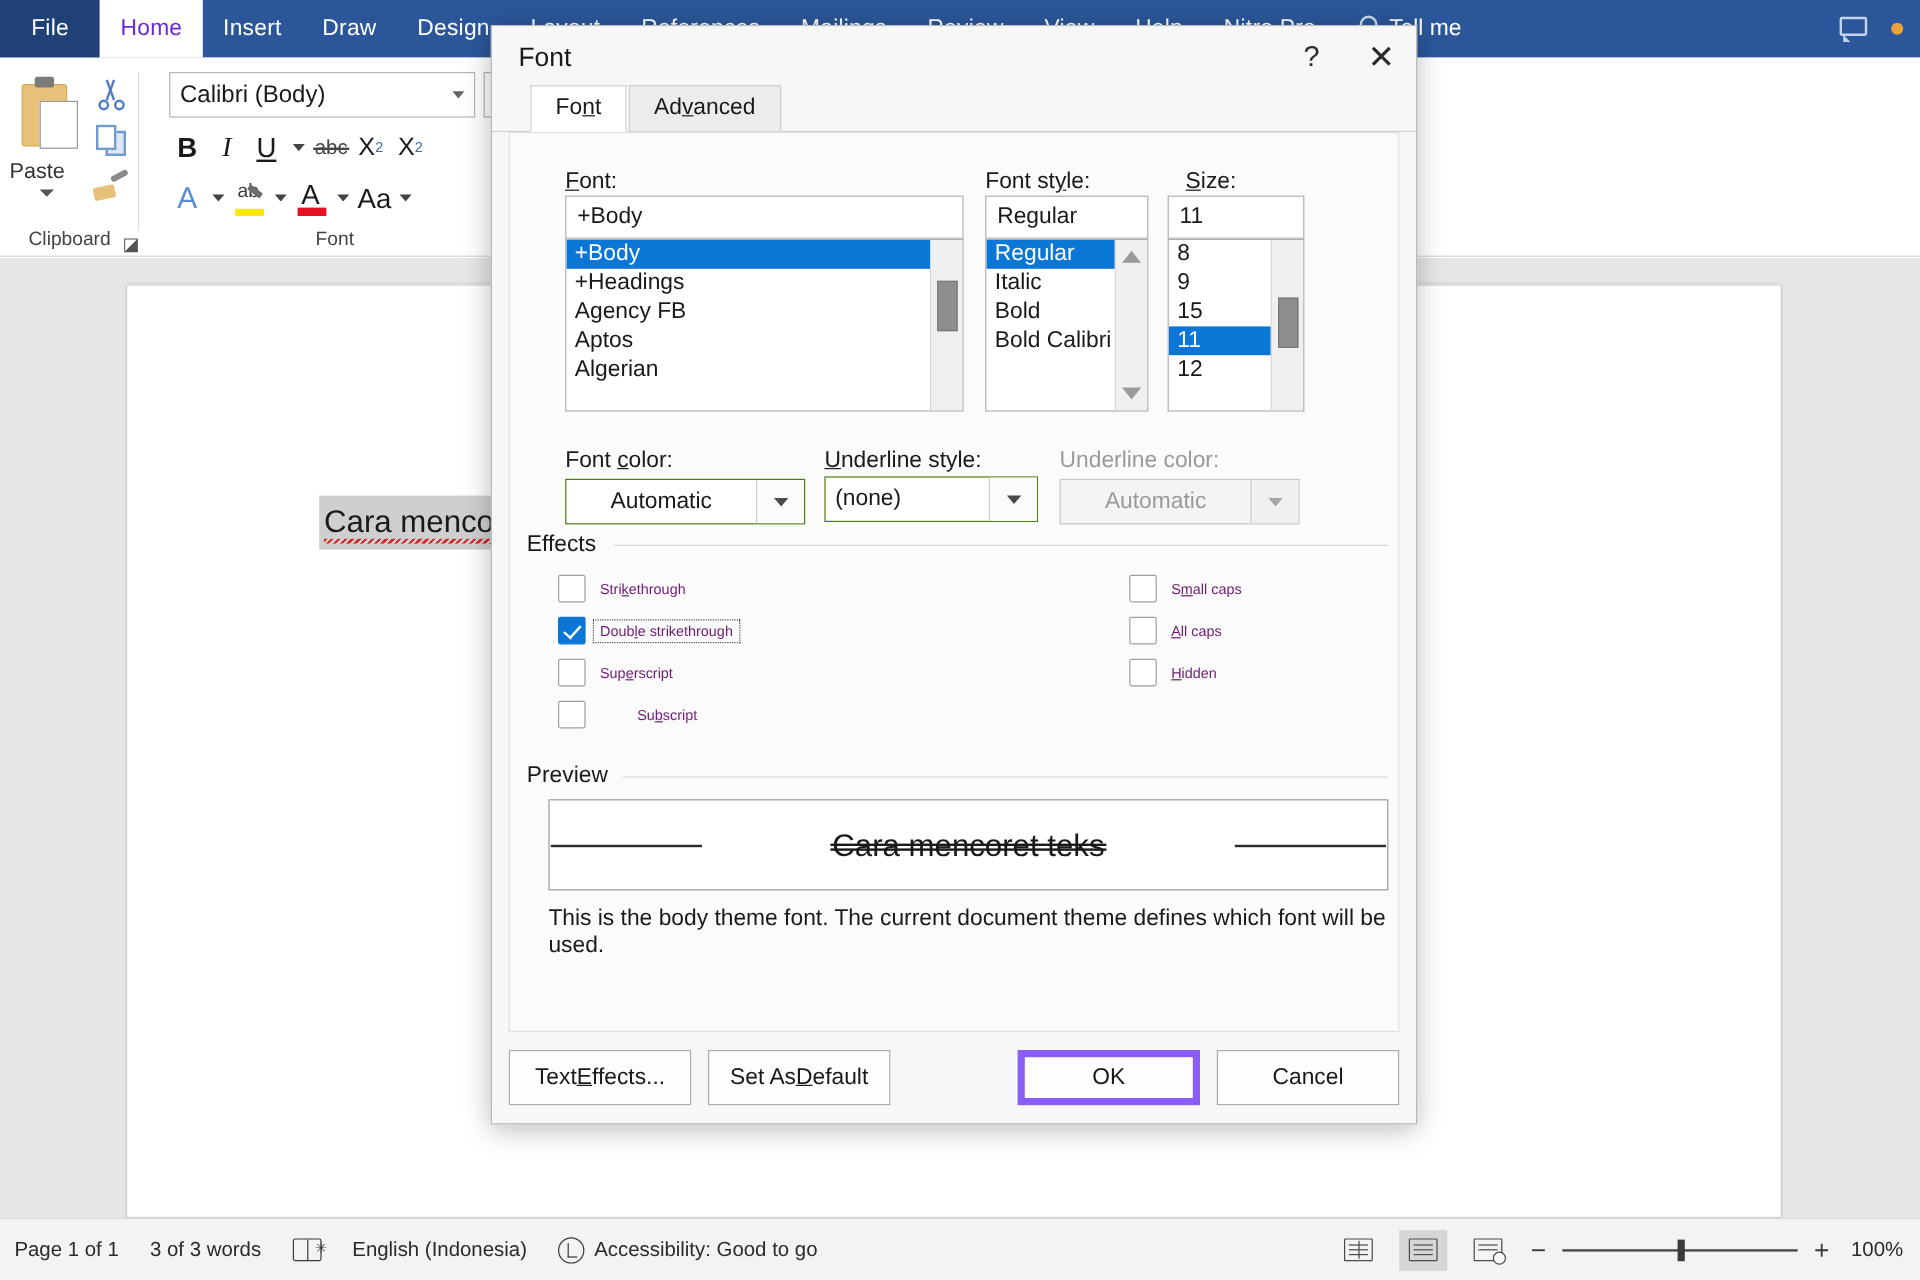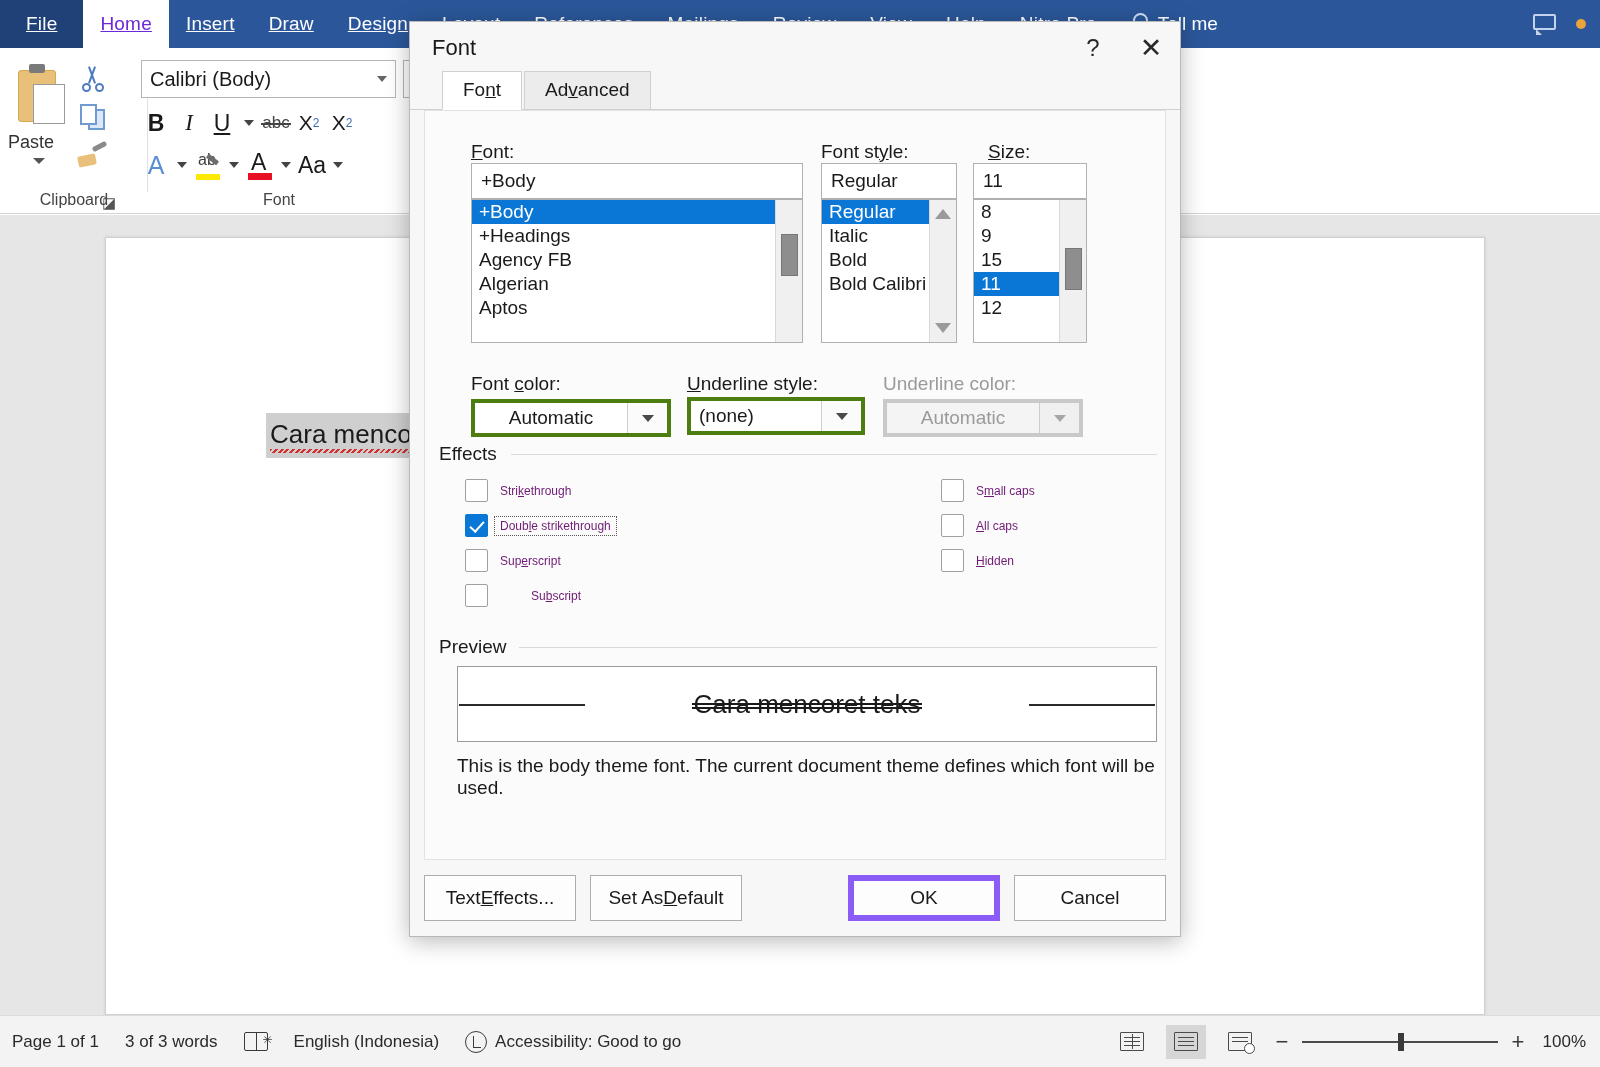--- a/index.html
+++ b/index.html
@@ -15,21 +15,20 @@
   
   .titlebar {
     position: absolute; left: 0; top: 0; width: 1600px; height: 48px;
     background: #2b579a;
     display: flex; align-items: stretch;
   }
   .tab {
     display: flex; align-items: center; padding: 0 17px;
     color: #ffffff; font-size: 19px; letter-spacing: .2px;
     white-space: nowrap;
-    text-decoration: underline;
   }
   .tab.file { background: #1f4177; padding: 0 26px; }
   .tab.active {
     background: #ffffff; color: #6d28d9;
   }
   .tellme-wrap { display: flex; align-items: center; gap: 9px; padding: 0 10px 0 18px; }
   .bulb { width: 17px; height: 22px; position: relative; }
   .bulb .glass {
     position: absolute; left: 1px; top: 0; width: 15px; height: 15px;
     border: 2px solid #cfe0f5; border-radius: 50%;
@@ -59,21 +58,21 @@
   .group { position: absolute; top: 0; height: 166px; }
   .group-label {
     position: absolute; bottom: 5px; width: 100%; text-align: center;
     font-size: 16px; color: #444444;
   }
   .group-divider {
     position: absolute; top: 12px; height: 132px; width: 1px; background: #e0e0e0;
   }
 
   
-  .g-clip { left: 0; width: 148px; }
+  .g-clip { left: 0; width: 116px; }
   .paste-ico { position: absolute; left: 18px; top: 14px; width: 54px; height: 66px; }
   .paste-ico .clip-body {
     position: absolute; left: 0; top: 8px; width: 38px; height: 52px;
     background: #e9c07a; border: 1px solid #d6a951; border-radius: 3px;
   }
   .paste-ico .clip-top {
     position: absolute; left: 11px; top: 2px; width: 16px; height: 9px;
     background: #7a7a7a; border-radius: 2px;
   }
   .paste-ico .sheet {
@@ -290,21 +289,21 @@
   .lb-arrow.up { top: 9px; border-bottom: 10px solid #9a9a9a; }
   .lb-arrow.dn { bottom: 9px; border-top: 10px solid #9a9a9a; }
   .lb-items { position: absolute; left: 0; top: 0; right: 27px; }
   .lb-item {
     height: 24px; line-height: 24px; padding-left: 7px;
     font-size: 19px; color: #1a1a1a; white-space: nowrap;
   }
   .lb-item.sel { background: #0a76d6; color: #ffffff; }
 
   .combo {
-    position: absolute; background: #ffffff; border: 4px solid #4d7c0f;
+    position: absolute; background: #ffffff; border: 1px solid #4d7c0f;
     display: flex; align-items: center; font-size: 19px; color: #1a1a1a;
   }
   .combo.disabled { background: #f4f4f4; color: #9a9a9a; border-color: #c9c9c9; }
   .combo .val { flex: 1; text-align: center; }
   .combo .btn {
     width: 40px; height: 100%; border-left: 1px solid #cdcdcd;
     display: flex; align-items: center; justify-content: center; background: #fbfbfb;
   }
   .combo.disabled .btn { background: #f0f0f0; }
   .combo .btn i {
@@ -579,22 +578,22 @@
       <div class="lbl" style="left:548px; top:30px;margin-left:15px;"><u>S</u>ize:</div>
 
       <div class="field" style="left:46px; top:52px; width:332px; height:36px;">
         <span>+Body</span>
       </div>
       <div class="listbox" style="left:46px; top:88px; width:332px; height:144px;">
         <div class="lb-items">
           <div class="lb-item sel">+Body</div>
           <div class="lb-item">+Headings</div>
           <div class="lb-item">Agency FB</div>
+          <div class="lb-item">Aptos</div>
           <div class="lb-item">Algerian</div>
-          <div class="lb-item">Aptos</div>
         </div>
         <div class="lb-scroll">
           <div class="lb-thumb" style="top:34px; height:42px;"></div>
         </div>
       </div>
 
       <div class="field" style="left:396px; top:52px; width:136px; height:36px;">
         <span>Regular</span>
       </div>
       <div class="listbox" style="left:396px; top:88px; width:136px; height:144px;">

